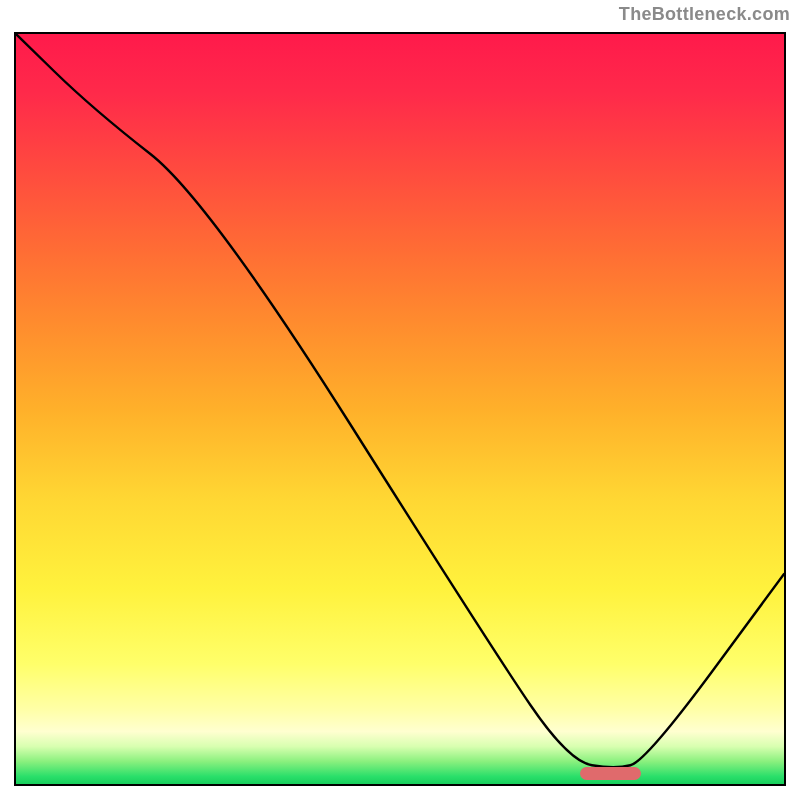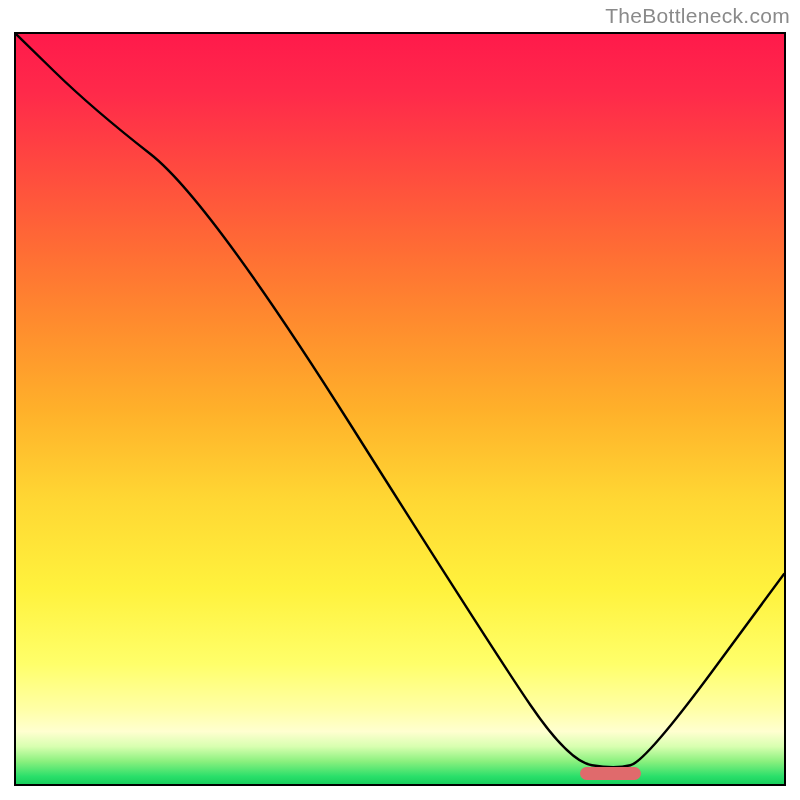--- a/index.html
+++ b/index.html
@@ -1,17 +1,17 @@
 <!DOCTYPE html>
 <html><head>
 <meta charset="utf-8">
 <style>
   html,body{margin:0;padding:0;width:800px;height:800px;background:#fff;font-family:Arial,Helvetica,sans-serif}
   .wrap{position:relative;width:800px;height:800px}
-  .watermark{position:absolute;top:4px;right:10px;font-size:21px;font-weight:400;color:#8a8a8a;letter-spacing:.3px}
+  .watermark{position:absolute;top:4px;right:10px;font-size:18px;font-weight:700;color:#8a8a8a;letter-spacing:.3px}
   .plot{position:absolute;left:14px;top:32px;width:772px;height:754px;border:2px solid #000;box-sizing:border-box;overflow:hidden}
   .bg{width:100%;height:100%;background:linear-gradient(to bottom,
       #ff1a4b 0%,
       #ff2a4a 8%,
       #ff4a3f 18%,
       #ff6a35 28%,
       #ff8a2e 38%,
       #ffb02a 50%,
       #ffd733 62%,
       #fff23d 74%,

